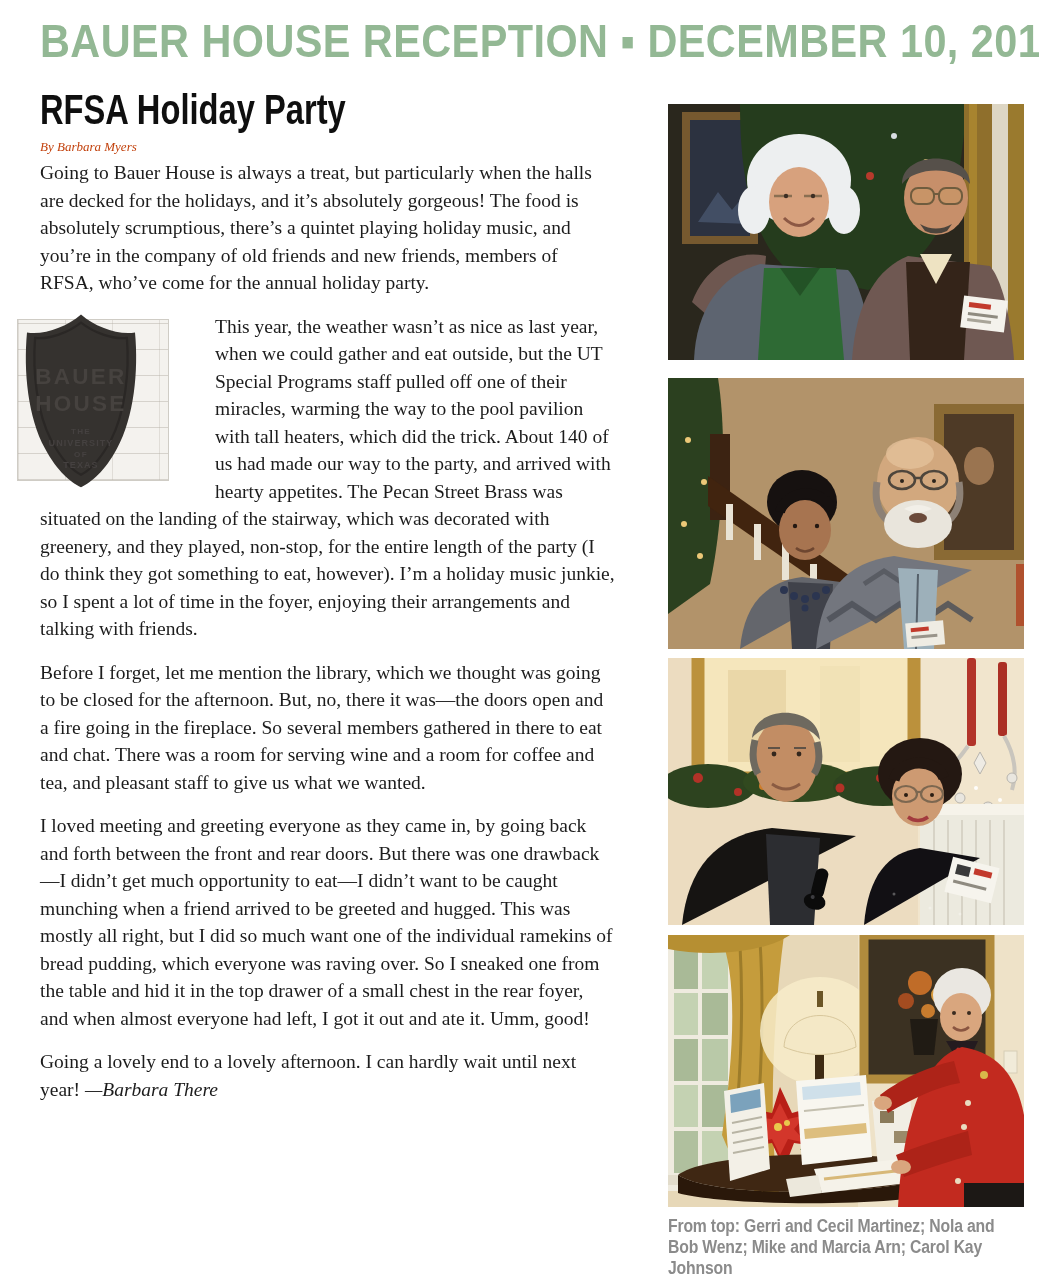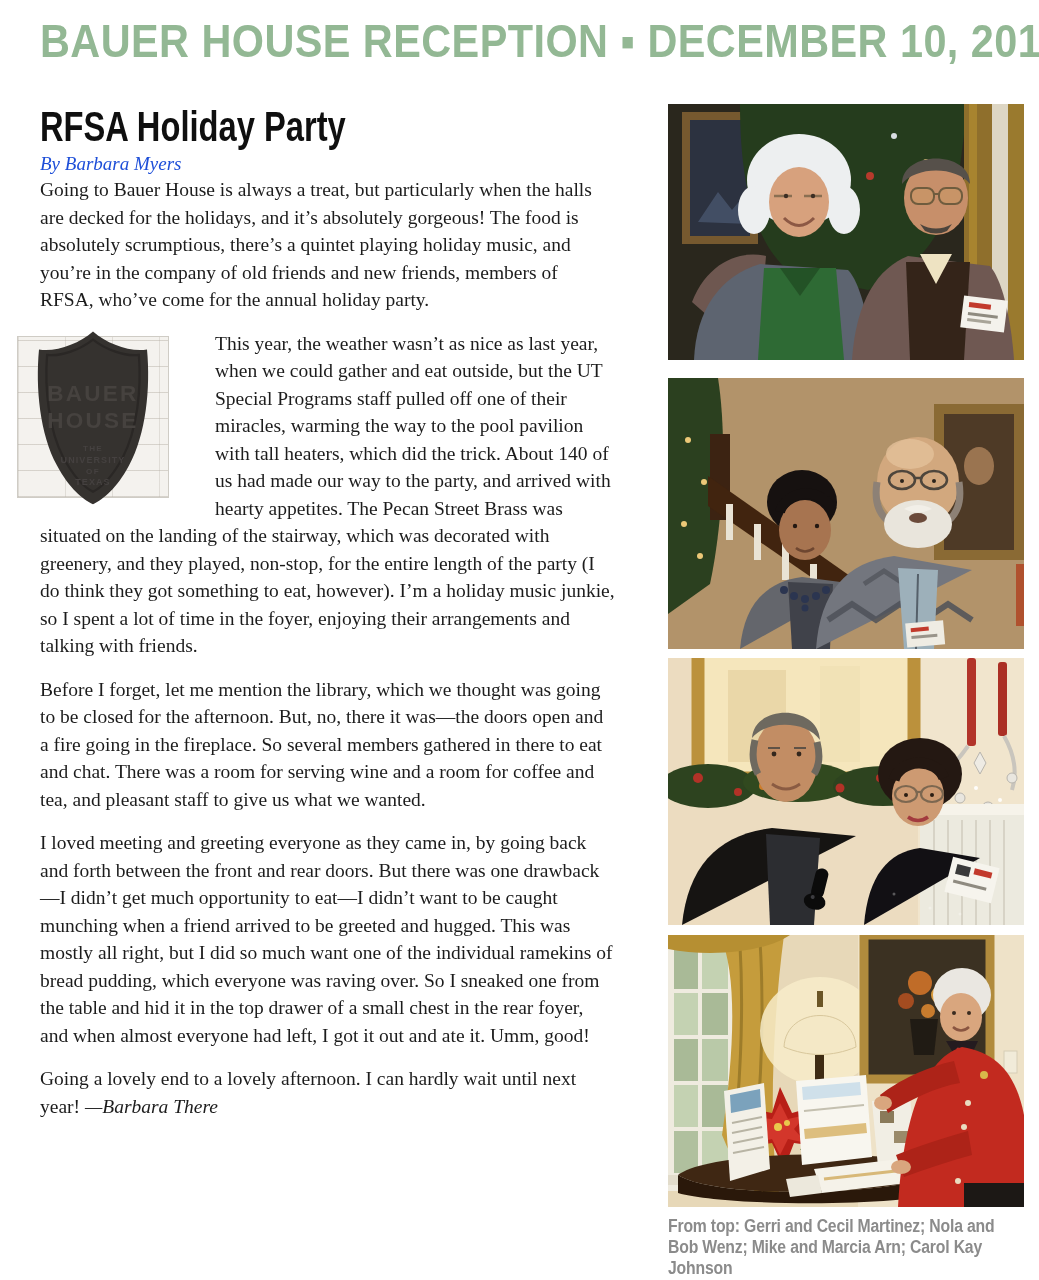--- a/index.html
+++ b/index.html
@@ -9,37 +9,37 @@
 
   .page { position:absolute; inset:0; width:1039px; height:1280px; background:#fff; }
 
   
   .banner { position:absolute; left:40px; top:14px; margin:0;
             font-family:"Liberation Sans", sans-serif; font-weight:700; font-size:46px;
             letter-spacing:.5px; color:#93b894; white-space:nowrap;
             transform:scaleX(.90); transform-origin:0 50%; }
 
   
-  .article { position:absolute; left:40px; top:103px; width:575px; color:#1c1c1c;
+  .article { position:absolute; left:40px; top:86px; width:575px; color:#1c1c1c;
              font-size:19.5px; line-height:27.5px; }
   .article h2 { margin:0; font-family:"Liberation Sans", sans-serif; font-weight:700;
                 font-size:43px; line-height:46px; color:#0f0f0f; letter-spacing:0;
                 transform:scaleX(.76); transform-origin:0 50%; white-space:nowrap; }
-  .byline { font-style:italic; font-size:19px; line-height:24px; margin-top:3px; color:#1d4ed8; }
+  .byline { font-style:italic; font-size:13px; line-height:24px; margin-top:3px; color:#c2410c; }
   .article p { margin:0 0 16px 0; }
   .article p.first { margin-top:0; }
   .closing em { font-style:italic; }
 
   
   .plaque { float:left; width:152px; height:162px; margin:6px 46px 6px -23px;
             border:1px solid #cfccc5; background-color:#f4f2ee;
             background-image:
               repeating-linear-gradient(0deg, rgba(178,172,162,.45) 0 1px, transparent 1px 26px),
               repeating-linear-gradient(90deg, rgba(178,172,162,.30) 0 1px, transparent 1px 47px);
-            display:flex; align-items:center; justify-content:center; }
+            display:flex; align-items:center; }
   .plaque svg { display:block; }
 
   
   .photos { position:absolute; left:668px; top:104px; width:356px;border-radius:25px; }
   .photos figure { margin:0; padding:0; width:356px; overflow:hidden; }
   .photos figure svg { display:block; }
   .ph1 { margin-bottom:18px !important; }
   .ph2 { margin-bottom:9px  !important; }
   .ph3 { margin-bottom:10px !important; }
   .caption { margin-top:9px; width:392px; color:#8b8b8b;

